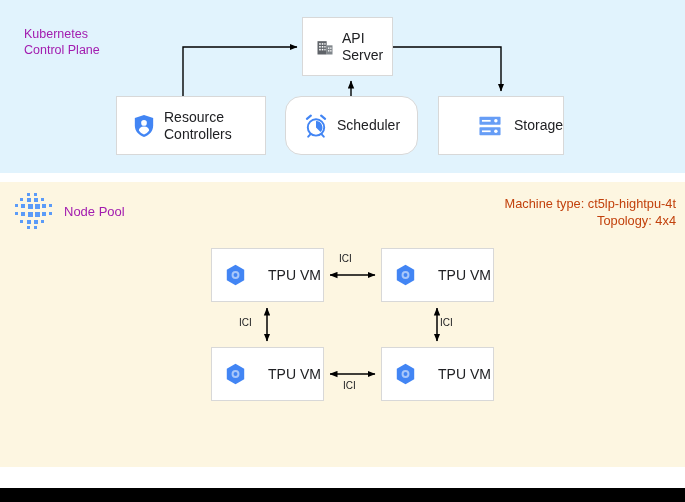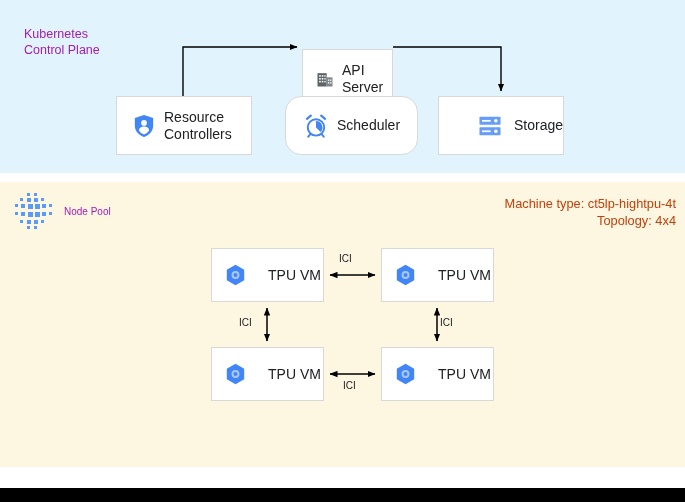--- a/index.html
+++ b/index.html
@@ -14,42 +14,42 @@
   #control-plane-panel{top:0;height:173px;background:#e1f3fd;}
   #node-pool-panel{top:182px;height:285px;background:#fdf6e1;}
   #bottom-bar{top:488px;height:14px;background:#000000;}
 
   
   .section-label{
     position:absolute;font-size:12.5px;line-height:16px;
     color:#a21caf;white-space:pre-line;
   }
   #cp-label{left:24px;top:26px;}
-  #np-label{left:64px;top:203px;font-size:10px;line-height:17px;}
+  #np-label{left:64px;top:203px;font-size:13px;line-height:17px;}
 
   .meta-block{
     position:absolute;right:9px;top:195px;text-align:right;
     font-size:12.8px;line-height:17px;color:#c2410c;
   }
 
   
   .node-box{
     position:absolute;background:#ffffff;border:1px solid #d8d8d8;
     box-sizing:border-box;display:flex;align-items:center;
     justify-content:center;gap:9px;
   }
   .node-box .node-label{
     font-size:14px;line-height:17px;color:#202124;white-space:pre-line;
   }
   .icon{flex:0 0 auto;display:block;}
 
   
   #api-server-box{left:302px;top:17px;width:91px;height:59px;
-      justify-content:flex-start;padding-left:12px;gap:7px;margin-top:32px;}
-  #resource-controllers-box{left:116px;top:96px;width:136px;height:59px;
+      justify-content:flex-start;padding-left:12px;gap:7px;}
+  #resource-controllers-box{left:116px;top:96px;width:150px;height:59px;
       justify-content:flex-start;padding-left:16px;gap:9px;}
   #scheduler-box{left:285px;top:96px;width:133px;height:59px;
       justify-content:flex-start;padding-left:18px;gap:9px;border-radius:16px;}
   #storage-box{left:438px;top:96px;width:126px;height:59px;
       justify-content:flex-end;padding-left:18px;gap:12px;}
 
   
   #tpu-vm-1{left:211px;top:248px;width:113px;height:54px;}
   #tpu-vm-2{left:381px;top:248px;width:113px;height:54px;}
   #tpu-vm-3{left:211px;top:347px;width:113px;height:54px;}

